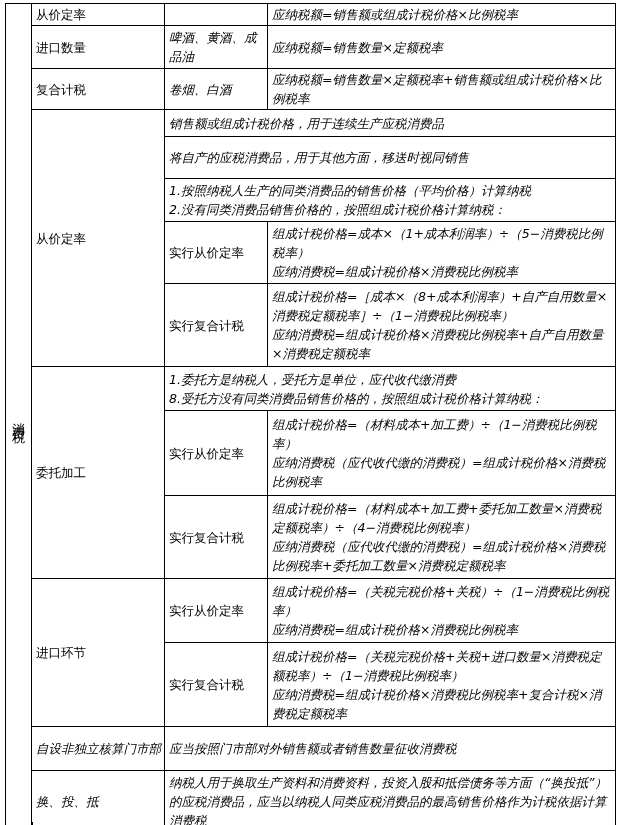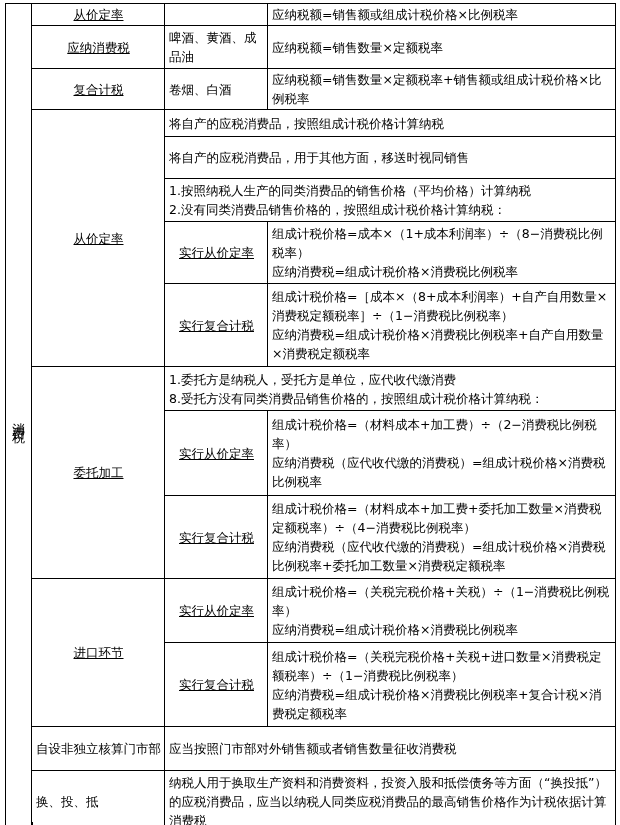--- a/index.html
+++ b/index.html
@@ -1,21 +1,21 @@
 <!DOCTYPE html>
 <html><head>
   <meta charset="utf-8">
   <style>
     html, body { margin: 0; padding: 0; background: #ffffff; }
     body { width: 620px; height: 825px; overflow: hidden; position: relative; font-family: "DejaVu Sans", sans-serif; color: #000; }
     .wrap { position: absolute; left: 5px; top: 3px; width: 610px; }
     table { border-collapse: collapse; table-layout: fixed; width: 610px; }
     td { border: 1.3px solid #000; font-size: 12.5px; line-height: 19px; padding: 1px 3px 1px 4px; vertical-align: middle; word-break: break-all; }
-    td.c { text-align: center; text-decoration: underline; }
-    td.l { text-align: left; }
+    td.c { text-align: left; }
+    td.l { text-align: left; font-style: italic; }
     .vert { writing-mode: vertical-rl; text-orientation: upright; letter-spacing: 4px; font-size: 13px; }
     td.cat { text-align: center; vertical-align: middle; padding: 0; }
     .lines div { white-space: normal; }
     .bottom-ext { position: absolute; left: 5px; top: 822px; width: 26px; height: 5px; border-left: 1.3px solid #000; border-right: 1.3px solid #000; }
   </style>
 </head>
 <body>
 
 <div class="wrap">
 <table>
@@ -32,48 +32,48 @@
         <div style="display:flex;align-items:center;justify-content:center;height:100%;padding-top:0;">
           <span class="vert">消费税</span>
         </div>
       </td>
       <td class="c">从价定率</td>
       <td class="l"></td>
       <td class="l">应纳税额=销售额或组成计税价格×比例税率</td>
     </tr>
 
     <tr style="height:43px">
-      <td class="c">应纳消费税</td>
+      <td class="c">进口数量</td>
       <td class="l">啤酒、黄酒、成品油</td>
       <td class="l">应纳税额=销售数量×定额税率</td>
     </tr>
 
     <tr style="height:38px">
       <td class="c">复合计税</td>
       <td class="l">卷烟、白酒</td>
       <td class="l">应纳税额=销售数量×定额税率+销售额或组成计税价格×比例税率</td>
     </tr>
 
     <tr style="height:27px">
       <td class="c" rowspan="5">从价定率</td>
-      <td class="l" colspan="2">将自产的应税消费品，按照组成计税价格计算纳税</td>
+      <td class="l" colspan="2">销售额或组成计税价格，用于连续生产应税消费品</td>
     </tr>
     <tr style="height:42px">
       <td class="l" colspan="2">将自产的应税消费品，用于其他方面，移送时视同销售</td>
     </tr>
     <tr style="height:43px">
       <td class="l lines" colspan="2">
         <div>1.按照纳税人生产的同类消费品的销售价格（平均价格）计算纳税</div>
         <div>2.没有同类消费品销售价格的，按照组成计税价格计算纳税：</div>
       </td>
     </tr>
     <tr style="height:62px">
       <td class="c">实行从价定率</td>
       <td class="l lines">
-        <div>组成计税价格=成本×（1+成本利润率）÷（8−消费税比例税率）</div>
+        <div>组成计税价格=成本×（1+成本利润率）÷（5−消费税比例税率）</div>
         <div>应纳消费税=组成计税价格×消费税比例税率</div>
       </td>
     </tr>
     <tr style="height:83px">
       <td class="c">实行复合计税</td>
       <td class="l lines">
         <div>组成计税价格=［成本×（8+成本利润率）+自产自用数量×消费税定额税率］÷（1−消费税比例税率）</div>
         <div>应纳消费税=组成计税价格×消费税比例税率+自产自用数量×消费税定额税率</div>
       </td>
     </tr>
@@ -81,21 +81,21 @@
     <tr style="height:44px">
       <td class="c" rowspan="3">委托加工</td>
       <td class="l lines" colspan="2">
         <div>1.委托方是纳税人，受托方是单位，应代收代缴消费</div>
         <div>8.受托方没有同类消费品销售价格的，按照组成计税价格计算纳税：</div>
       </td>
     </tr>
     <tr style="height:85px">
       <td class="c">实行从价定率</td>
       <td class="l lines">
-        <div>组成计税价格=（材料成本+加工费）÷（2−消费税比例税率）</div>
+        <div>组成计税价格=（材料成本+加工费）÷（1−消费税比例税率）</div>
         <div>应纳消费税（应代收代缴的消费税）=组成计税价格×消费税比例税率</div>
       </td>
     </tr>
     <tr style="height:83px">
       <td class="c">实行复合计税</td>
       <td class="l lines">
         <div>组成计税价格=（材料成本+加工费+委托加工数量×消费税定额税率）÷（4−消费税比例税率）</div>
         <div>应纳消费税（应代收代缴的消费税）=组成计税价格×消费税比例税率+委托加工数量×消费税定额税率</div>
       </td>
     </tr>

